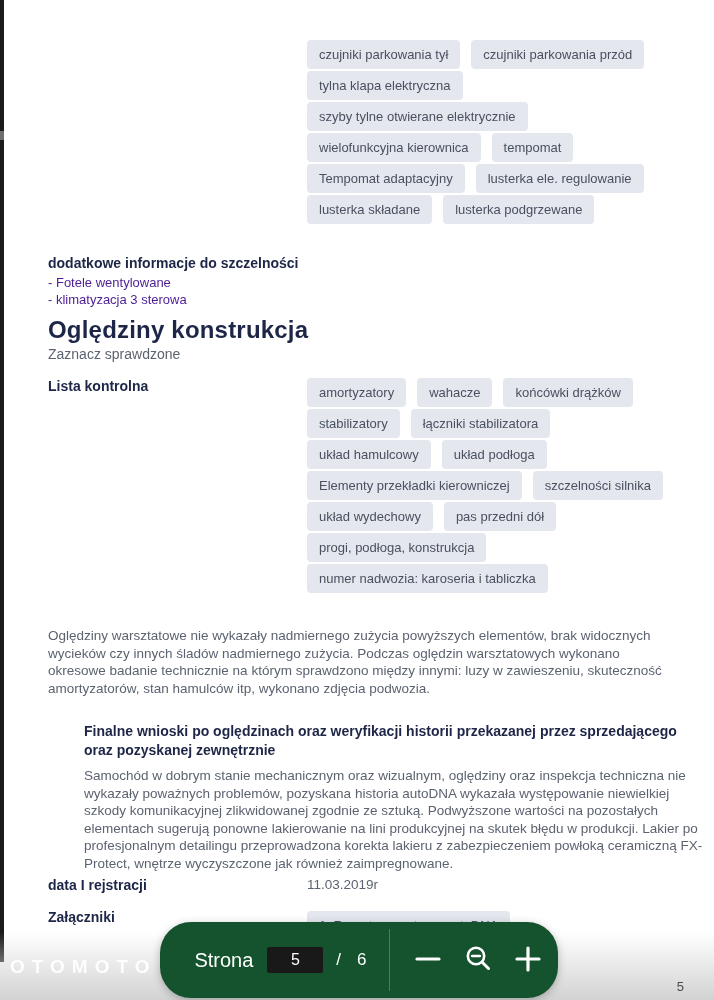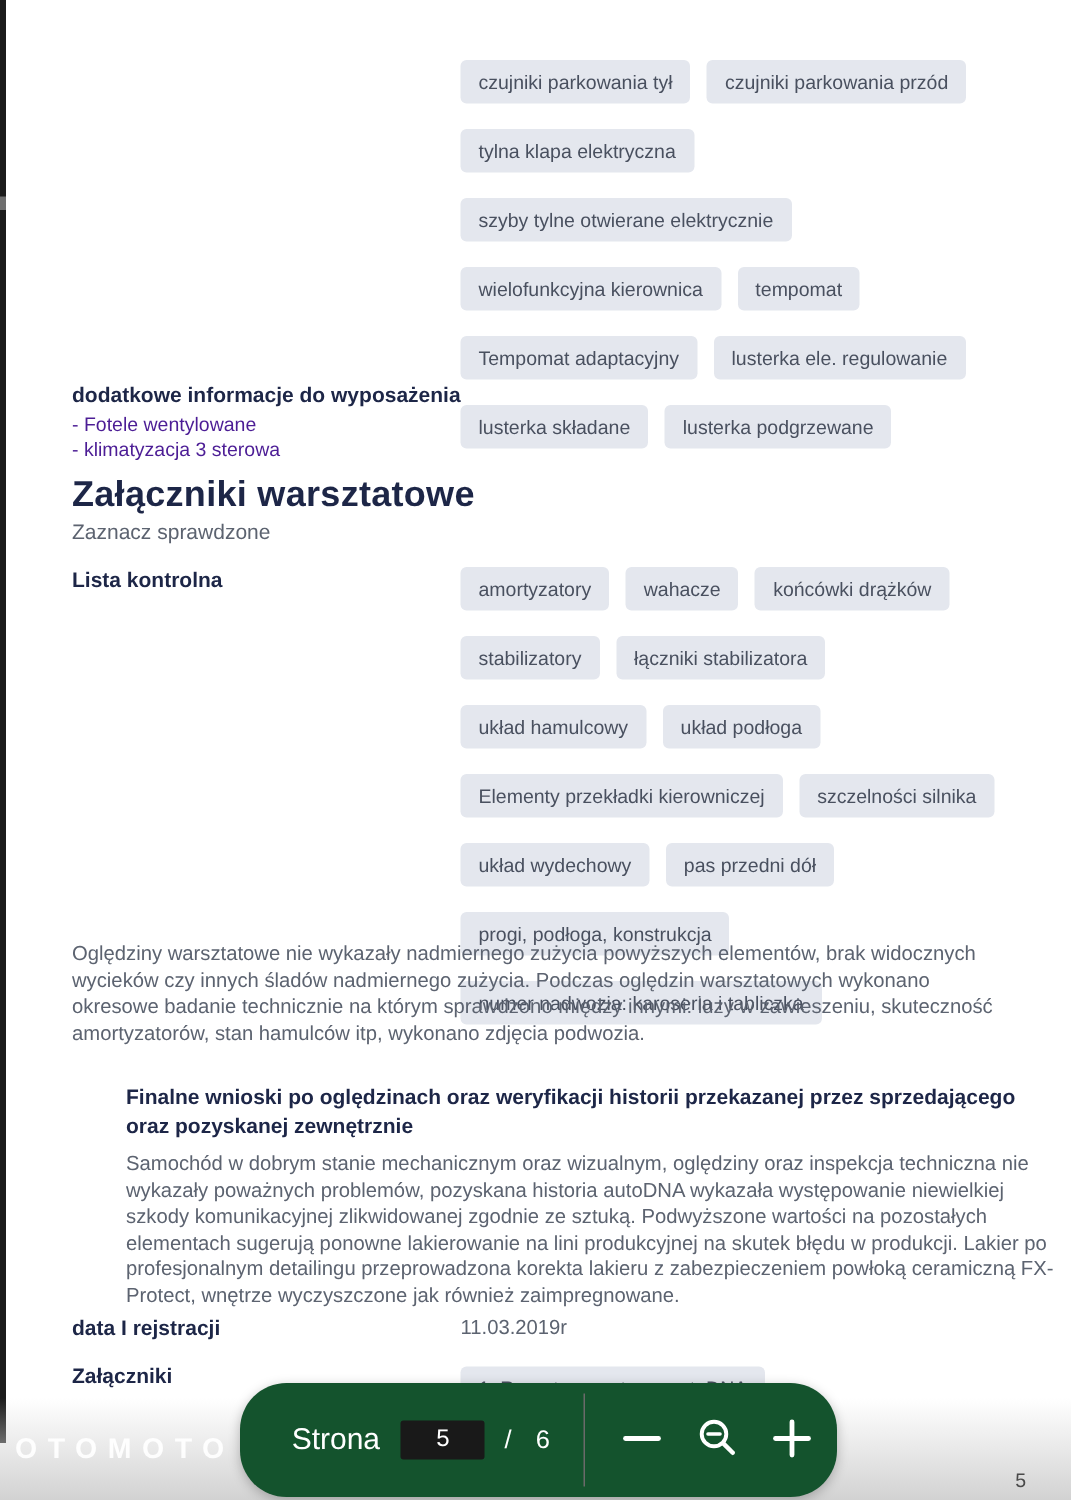--- a/index.html
+++ b/index.html
@@ -5,21 +5,21 @@
   * { margin:0; padding:0; box-sizing:border-box; }
   html,body { width:714px; height:1000px; }
   body { font-family:"Liberation Sans", sans-serif; background:#ffffff; position:relative; overflow:hidden; }
 
   .page { position:absolute; inset:0; background:#ffffff; }
 
   .left-strip { position:absolute; left:0; top:0; width:4px; height:962px; background:#1b1b1b; z-index:1; }
   .left-strip-notch { position:absolute; left:0; top:131px; width:4px; height:9px; background:#6e6e6e; }
 
   .chip-rows { position:absolute; z-index:1; }
-  .chip-row { display:flex; gap:11px; margin-bottom:17px; }
+  .chip-row { display:flex; gap:11px; margin-bottom:2px; }
   .chip {
     display:inline-block; background:#e4e7ee; color:#49505f;
     font-size:13px; line-height:29px; height:29px; padding:0 12px;
     border-radius:4px; white-space:nowrap;
   }
 
   .equipment-chips { left:307px; top:40px; }
   .checklist-chips { left:307px; top:378px; }
 
   .side-label { position:absolute; left:48px; font-size:14px; font-weight:bold; color:#1d2647; z-index:1; }
@@ -96,27 +96,27 @@
     <div class="chip-row">
       <span class="chip">Tempomat adaptacyjny</span>
       <span class="chip">lusterka ele. regulowanie</span>
     </div>
     <div class="chip-row">
       <span class="chip">lusterka składane</span>
       <span class="chip">lusterka podgrzewane</span>
     </div>
   </div>
 
-  <div class="side-label addinfo-title">dodatkowe informacje do wyposażenia</div>
+  <div class="side-label addinfo-title">dodatkowe informacje do szczelności</div>
   <div class="addinfo-list">
     <div>- Fotele wentylowane</div>
     <div>- klimatyzacja 3 sterowa</div>
   </div>
 
-  <div class="h1-title">Załączniki warsztatowe</div>
+  <div class="h1-title">Oględziny konstrukcja</div>
   <div class="h1-sub">Zaznacz sprawdzone</div>
 
   <div class="side-label checklist-label">Lista kontrolna</div>
   <div class="chip-rows checklist-chips">
     <div class="chip-row">
       <span class="chip">amortyzatory</span>
       <span class="chip">wahacze</span>
       <span class="chip">końcówki drążków</span>
     </div>
     <div class="chip-row">

